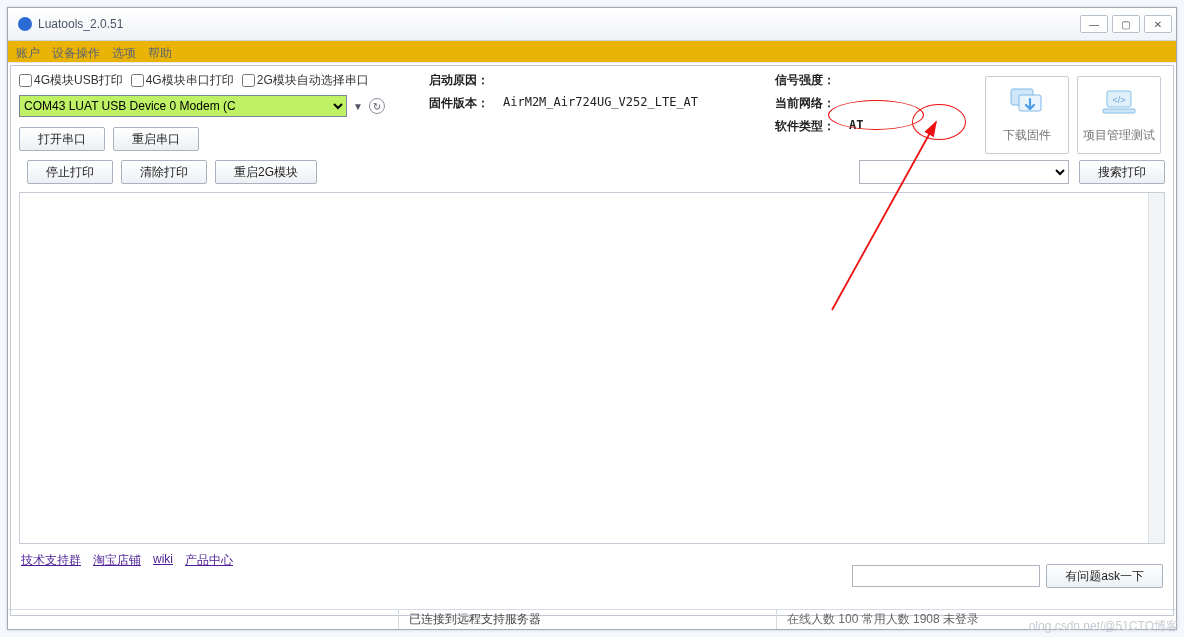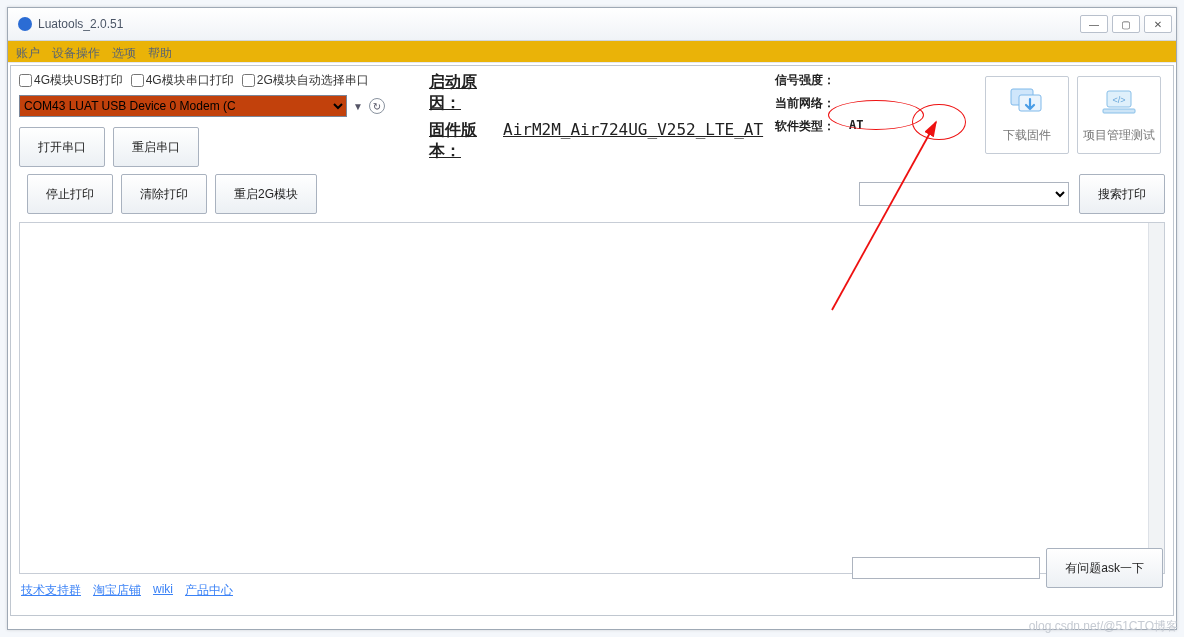--- a/index.html
+++ b/index.html
@@ -12,41 +12,41 @@
 .tb-btn { width: 28px; height: 18px; border: 1px solid #b8c0cc; background: #fff; margin-left: 4px; display:flex; align-items:center; justify-content:center; font-size:10px; color:#555; cursor:pointer; border-radius:2px;}
 .menubar { height: 22px; background: #eab308; border-bottom: 1px solid #e5e8ed; display:flex; align-items:flex-end; padding: 0 8px; font-size:12px; color:#5b6570; gap:12px;}
 .menubar span { cursor:pointer; }
 .body { border: 1px solid #c0c7d0; margin: 2px; height: calc(100% - 70px); position: relative; background:#fff; }
 .toprow { display:flex; padding: 6px 8px 0 8px; gap:10px; }
 .leftcol { width: 370px; }
 .check-row { display:flex; gap:8px; font-size:12px; color:#333; margin-bottom:6px; flex-wrap:wrap; align-items:center;}
 .check-row label { display:flex; align-items:center; gap:2px;}
 .check-row input[type=checkbox]{ width:13px; height:13px;}
 .combo-row { display:flex; gap:6px; align-items:center; }
-select.combo { width: 328px; height: 22px; font-size: 12px; border:1px solid #7a8699; background:#c2410c;}
+select.combo { width: 328px; height: 22px; font-size: 12px; border:1px solid #7a8699; background:#bef264;}
 .refresh-ic { width:16px; height:16px; border:1px solid #8a939f; border-radius:50%; display:flex; align-items:center; justify-content:center; font-size:10px; color:#556; cursor:pointer;}
 .btn-row { display:flex; gap:8px; margin-top:10px;}
-.btn { height:40px; padding:0 18px; background:linear-gradient(#fff,#ecf0f4); border:1px solid #a9b2bf; font-size:12px; color:#222; cursor:pointer; border-radius:2px; display:flex; align-items:center; justify-content:center;}
-.infocol { flex:1; font-size:16px; color:#222; padding-left:30px;text-decoration:underline; }
+.btn { height:24px; padding:0 18px; background:linear-gradient(#fff,#ecf0f4); border:1px solid #a9b2bf; font-size:12px; color:#222; cursor:pointer; border-radius:2px; display:flex; align-items:center; justify-content:center;}
+.infocol { flex:1; font-size:12px; color:#222; padding-left:30px; }
 .infocol .row { display:flex; margin-bottom:6px; }
 .infocol .lab { width:74px; color:#222; font-weight:bold;}
 .infocol .val { font-family: SimSun, monospace; }
 .rightinfo { width:200px; font-size:12px; color:#222; }
 .rightinfo .row { display:flex; margin-bottom:6px; }
 .rightinfo .lab { width:74px; font-weight:bold;}
 .bigbtns { display:flex; gap:8px; padding:4px 4px 0 0; }
 .bigbtn { width:84px; height:78px; border:1px solid #c5ccd6; background:#fff; display:flex; flex-direction:column; align-items:center; justify-content:center; gap:6px; font-size:12px; color:#777; cursor:pointer; border-radius:2px;}
 .bigbtn svg { width:40px; height:34px; }
 .searchrow { display:flex; align-items:center; padding: 6px 8px; gap:10px; justify-content:flex-end;}
 .searchrow .btn-group { display:flex; gap:8px;}
 .searchinput { width: 210px; height:24px; border:1px solid #adb4bf; background:#fff; font-size:12px; padding:0 4px;}
 .logarea { border:1px solid #c7cdd6; margin: 2px 8px; height: 352px; background:#fff; position:relative; }
 .scrollbar { position:absolute; right:0; top:0; bottom:0; width:16px; background:#f1f3f5; border-left:1px solid #dde1e7;}
 .links { padding: 6px 10px; font-size:12px; display:flex; gap:12px;}
-.links a { color:#3b82f6; text-decoration:underline; cursor:pointer;}
+.links a { color:#4c1d95; text-decoration:underline; cursor:pointer;}
 .askrow { position:absolute; right:10px; bottom:27px; display:flex; gap:6px; align-items:center;}
 .askinput { width:188px; height:22px; border:1px solid #adb4bf; font-size:12px; padding:0 4px;}
 .statusbar { height:20px; border-top:1px solid #d6dbe3; display:flex; align-items:center; font-size:12px; color:#444; position:absolute; bottom:0; left:0; right:0;}
 .statusbar .seg { border-left:1px solid #d6dbe3; padding:0 10px; height:100%; display:flex; align-items:center;}
 .statusbar .seg:first-child{ border-left:none; width:390px;}
 .statusbar .seg.mid { flex:1; }
 .statusbar .seg.right { width:400px; color:#666;}
 .ellipse { position:absolute; border:1.5px solid #e11; border-radius:50%; pointer-events:none;}
 .arrow-svg { position:absolute; pointer-events:none; }
 .watermark { position:absolute; right:6px; bottom:2px; font-size:12px; color:#c6cbd3; font-family: Arial; }
@@ -169,20 +169,25 @@
       <a>wiki</a>
       <a>产品中心</a>
     </div>
 
     <div class="askrow">
       <input class="askinput" style="">
       <div class="btn">有问题ask一下</div>
     </div>
   </div>
 
+  <div class="statusbar">
+    <div class="seg"></div>
+    <div class="seg mid">已连接到远程支持服务器</div>
+    <div class="seg right">在线人数 100 常用人数 1908 未登录</div>
+  </div>
 </div>
 
 <div class="ellipse" style="left:828px; top:100px; width:96px; height:30px;"></div>
 
 <div class="ellipse" style="left:912px; top:104px; width:54px; height:36px;"></div>
 
 <svg class="arrow-svg" style="left:820px; top:110px; width:140px; height:210px;">
   <defs>
       <marker id="ah" markerWidth="10" markerHeight="10" refX="8" refY="3" orient="auto">
         <path d="M0,0 L9,3 L0,6 Z" fill="#e11"></path>

